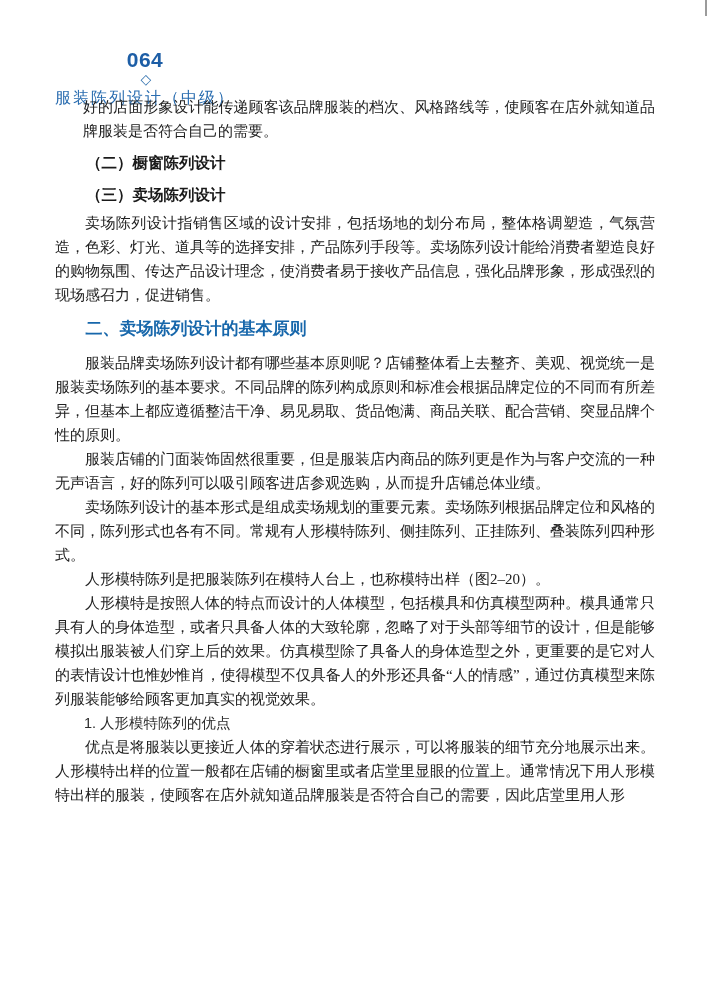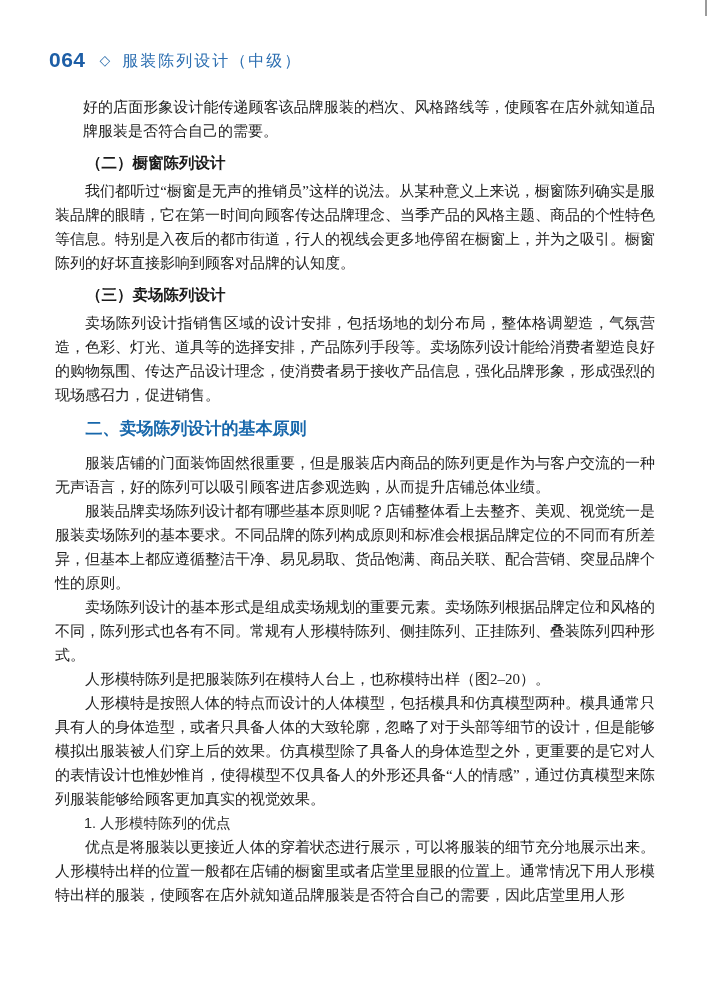--- a/index.html
+++ b/index.html
@@ -21,23 +21,24 @@
     top: 0;
     right: 3px;
     width: 2px;
     height: 16px;
     background: #9b9b9b;
   }
   
   .header {
     position: absolute;
     top: 48px;
-    left: 49px;
+    left: 55px;
     display: flex;
     align-items: center;
+    flex-direction: column;
   }
   .page-num {
     font-family: "Liberation Sans", "DejaVu Sans", sans-serif;
     font-size: 21px;
     font-weight: bold;
     color: #1d5ea6;
     letter-spacing: 0.5px;
   }
   .diamond {
     font-family: "DejaVu Sans", sans-serif;
@@ -110,31 +111,30 @@
     <span class="diamond">◇</span>
     <span class="book-title">服装陈列设计（中级）</span>
   </div>
 
   <div class="content">
 
     <p class="no-indent">好的店面形象设计能传递顾客该品牌服装的档次、风格路线等，使顾客在店外就知道品牌服装是否符合自己的需要。</p>
 
     <div class="h-black">（二）橱窗陈列设计</div>
 
-    <p>我们都听过“橱窗是无声的推销员”这样的说法。从某种意义上来说，橱窗陈列确实是服装品牌的眼睛，它在第一时间向顾客传达品牌理念、当季产品的风格主题、商品的个性特色等信息。特别是入夜后的都市街道，行人的视线会更多地停留在橱窗上，并为之吸引。橱窗陈列的好坏直接影响到顾客对品牌的认知度。</p>
 
     <div class="h-black">（三）卖场陈列设计</div>
 
     <p>卖场陈列设计指销售区域的设计安排，包括场地的划分布局，整体格调塑造，气氛营造，色彩、灯光、道具等的选择安排，产品陈列手段等。卖场陈列设计能给消费者塑造良好的购物氛围、传达产品设计理念，使消费者易于接收产品信息，强化品牌形象，形成强烈的现场感召力，促进销售。</p>
 
     <div class="h-blue">二、卖场陈列设计的基本原则</div>
 
+    <p>服装品牌卖场陈列设计都有哪些基本原则呢？店铺整体看上去整齐、美观、视觉统一是服装卖场陈列的基本要求。不同品牌的陈列构成原则和标准会根据品牌定位的不同而有所差异，但基本上都应遵循整洁干净、易见易取、货品饱满、商品关联、配合营销、突显品牌个性的原则。</p>
+
     <p>服装店铺的门面装饰固然很重要，但是服装店内商品的陈列更是作为与客户交流的一种无声语言，好的陈列可以吸引顾客进店参观选购，从而提升店铺总体业绩。</p>
-
-    <p>服装品牌卖场陈列设计都有哪些基本原则呢？店铺整体看上去整齐、美观、视觉统一是服装卖场陈列的基本要求。不同品牌的陈列构成原则和标准会根据品牌定位的不同而有所差异，但基本上都应遵循整洁干净、易见易取、货品饱满、商品关联、配合营销、突显品牌个性的原则。</p>
 
 
     <p>卖场陈列设计的基本形式是组成卖场规划的重要元素。卖场陈列根据品牌定位和风格的不同，陈列形式也各有不同。常规有人形模特陈列、侧挂陈列、正挂陈列、叠装陈列四种形式。</p>
 
 
     <p>人形模特陈列是把服装陈列在模特人台上，也称模特出样（图2–20）。</p>
 
     <p>人形模特是按照人体的特点而设计的人体模型，包括模具和仿真模型两种。模具通常只具有人的身体造型，或者只具备人体的大致轮廓，忽略了对于头部等细节的设计，但是能够模拟出服装被人们穿上后的效果。仿真模型除了具备人的身体造型之外，更重要的是它对人的表情设计也惟妙惟肖，使得模型不仅具备人的外形还具备“人的情感”，通过仿真模型来陈列服装能够给顾客更加真实的视觉效果。</p>
 
     <p class="subhead">1. 人形模特陈列的优点</p>

